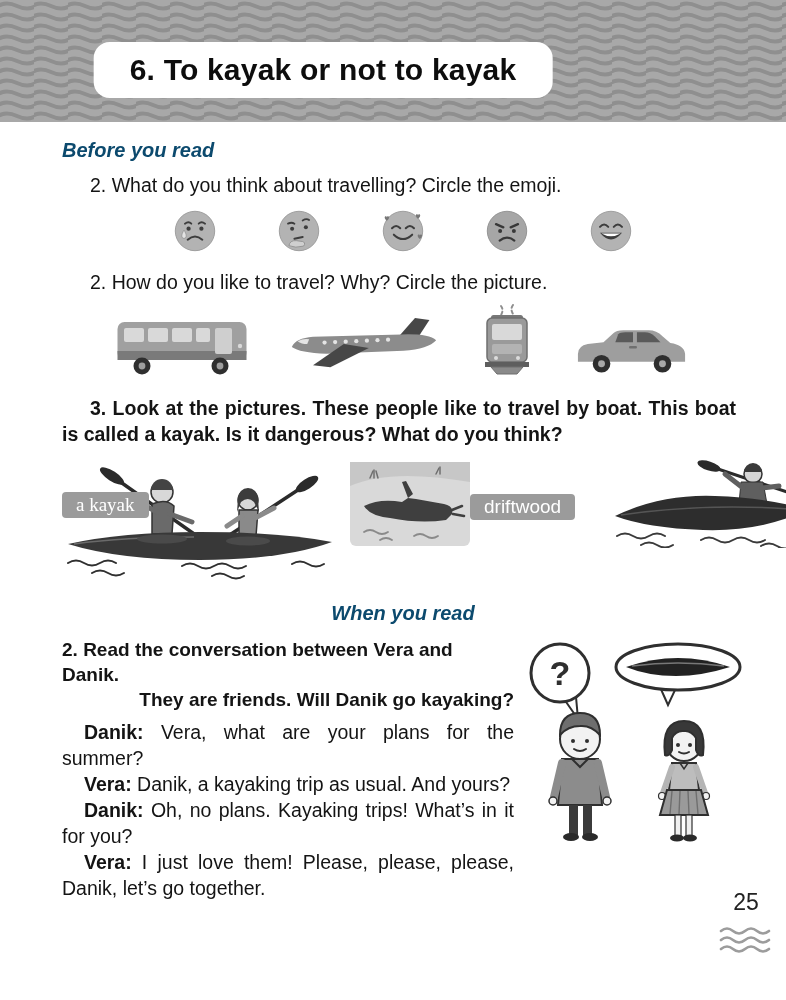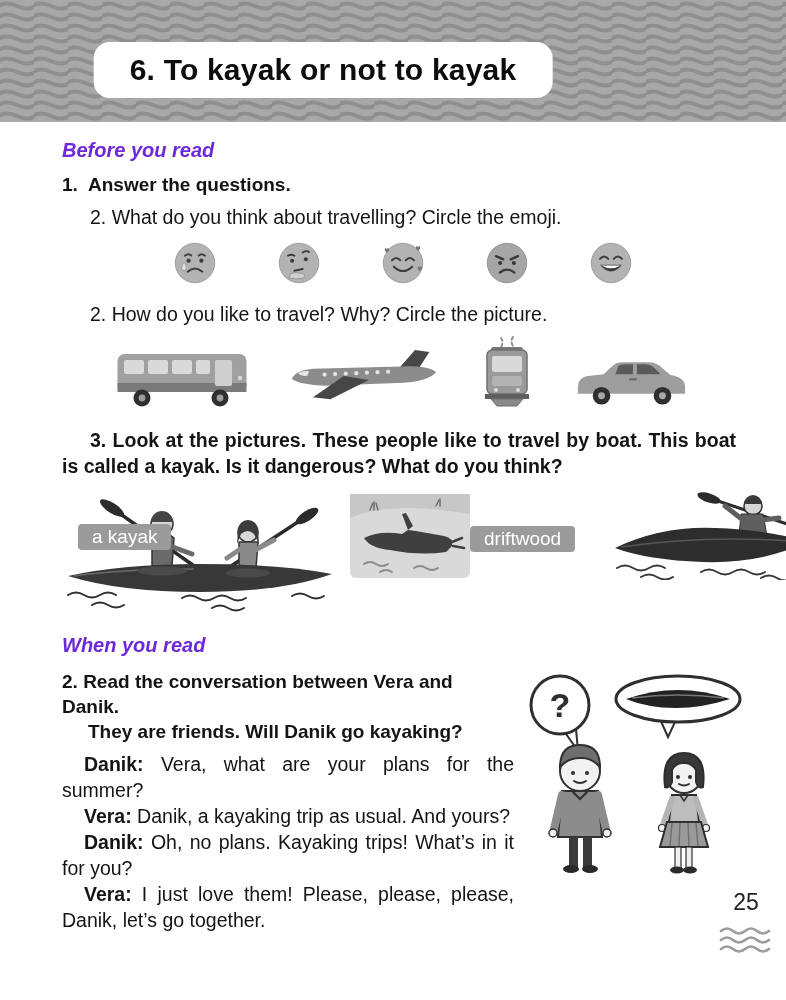--- a/index.html
+++ b/index.html
@@ -10,52 +10,52 @@
   }
   .banner{position:relative;width:646px;height:122px;}
   .banner-svg{display:block;position:absolute;left:0;top:0;}
   .title-box{
     position:absolute;left:50%;top:42px;transform:translateX(-50%);
     background:#ffffff;border-radius:16px;padding:11px 36px;white-space:nowrap;
   }
   .title-box h1{margin:0;font-size:30px;font-weight:bold;color:#0d0d0d;letter-spacing:.2px;}
 
   .content{padding:17px 42px 0 62px;}
-  .section-heading{font-size:20px;font-style:italic;font-weight:bold;color:#6d28d9;margin:0 0 12px 0;}
+  .section-heading{font-size:20px;font-style:italic;font-weight:bold;color:#0c4a6e;margin:0 0 12px 0;}
   .task-head{font-size:19px;font-weight:bold;margin:0 0 10px 0;}
   .task-head .num{display:inline-block;width:26px;}
   .subq{font-size:19.5px;margin:0 0 0 28px;}
   .q3{margin:8px;text-indent:28px;text-align:justify;line-height:1.33;font-weight:bold;}
 
   .emoji-row{display:flex;justify-content:center;align-items:center;gap:60px;margin:12px 0 18px 0;}
   .emoji-row svg{display:block;}
 
   .vehicle-row{display:flex;justify-content:center;align-items:flex-end;gap:40px;margin:10px 0 20px 0;}
   .vehicle-row svg{display:block;}
 
   .pictures-row{display:flex;align-items:flex-start;margin:12px 0 16px 0;}
   .pic{position:relative;}
   .pic-col{display:flex;flex-direction:row;align-items:center;}
   .pic-driftwood{margin-left:10px;}
   .pic-flip{margin-left:36px;}
   .pic-badge{
     display:inline-block;background:#9b9b9b;color:#ffffff;
     font-size:19px;padding:2px 14px;border-radius:4px;white-space:nowrap;
   }
-  .badge-kayak{position:absolute;left:16px;top:32px;}
+  .badge-kayak{position:absolute;left:0;top:32px;font-family:Liberation Serif, serif;}
   .badge-under{margin-top:6px;}
   .badge-flip{padding:2px 42px;}
 
-  .when-heading{margin:13px 0 12px 0;}
+  .when-heading{margin:13px 0 12px 0;text-align:center;}
 
   .task2-block{overflow:visible;}
   .kids-float{float:right;width:224px;height:210px;margin:0 0 6px 6px;}
   .kids-float svg{display:block;}
   .t2-line{font-size:19px;font-weight:bold;margin:0;line-height:1.32;}
-  .t2-line2{padding-left:26px;margin:0 0 8px 0;}
+  .t2-line2{padding-left:26px;margin:0 0 8px 0;text-align:right;}
   .dlg{font-size:19.5px;line-height:1.33;margin:0;text-align:justify;text-indent:22px;}
   .dlg b{font-weight:bold;}
 
   .footer{position:absolute;right:12px;bottom:44px;display:flex;align-items:center;gap:10px;flex-direction:column;}
   .page-num{font-size:23px;color:#222222;}
 </style>
 </head>
 <body>
 
 <div class="page">
@@ -72,21 +72,20 @@
     </svg>
     <div class="title-box">
       <h1>6. To kayak or not to kayak</h1>
     </div>
   </header>
 
   <main class="content">
 
     <h2 class="section-heading">Before you read</h2>
 
-    <p class="task-head"><span class="num">1.</span><span>Answer the questions.</span></p>
 
     <p class="subq">2. What do you think about travelling? Circle the emoji.</p>
 
     <div class="emoji-row">
       <svg width="44" height="44" viewBox="0 0 48 48">
         <circle cx="24" cy="24" r="21.5" fill="#b3b3b3" stroke="#9a9a9a"></circle>
         <path d="M13 16 q4 -3 7 0" fill="none" stroke="#3d3d3d" stroke-width="2" stroke-linecap="round"></path>
         <path d="M28 16 q3 -3 7 0" fill="none" stroke="#3d3d3d" stroke-width="2" stroke-linecap="round"></path>
         <circle cx="17" cy="21.5" r="2.3" fill="#3d3d3d"></circle>
         <circle cx="31" cy="21.5" r="2.3" fill="#3d3d3d"></circle>

